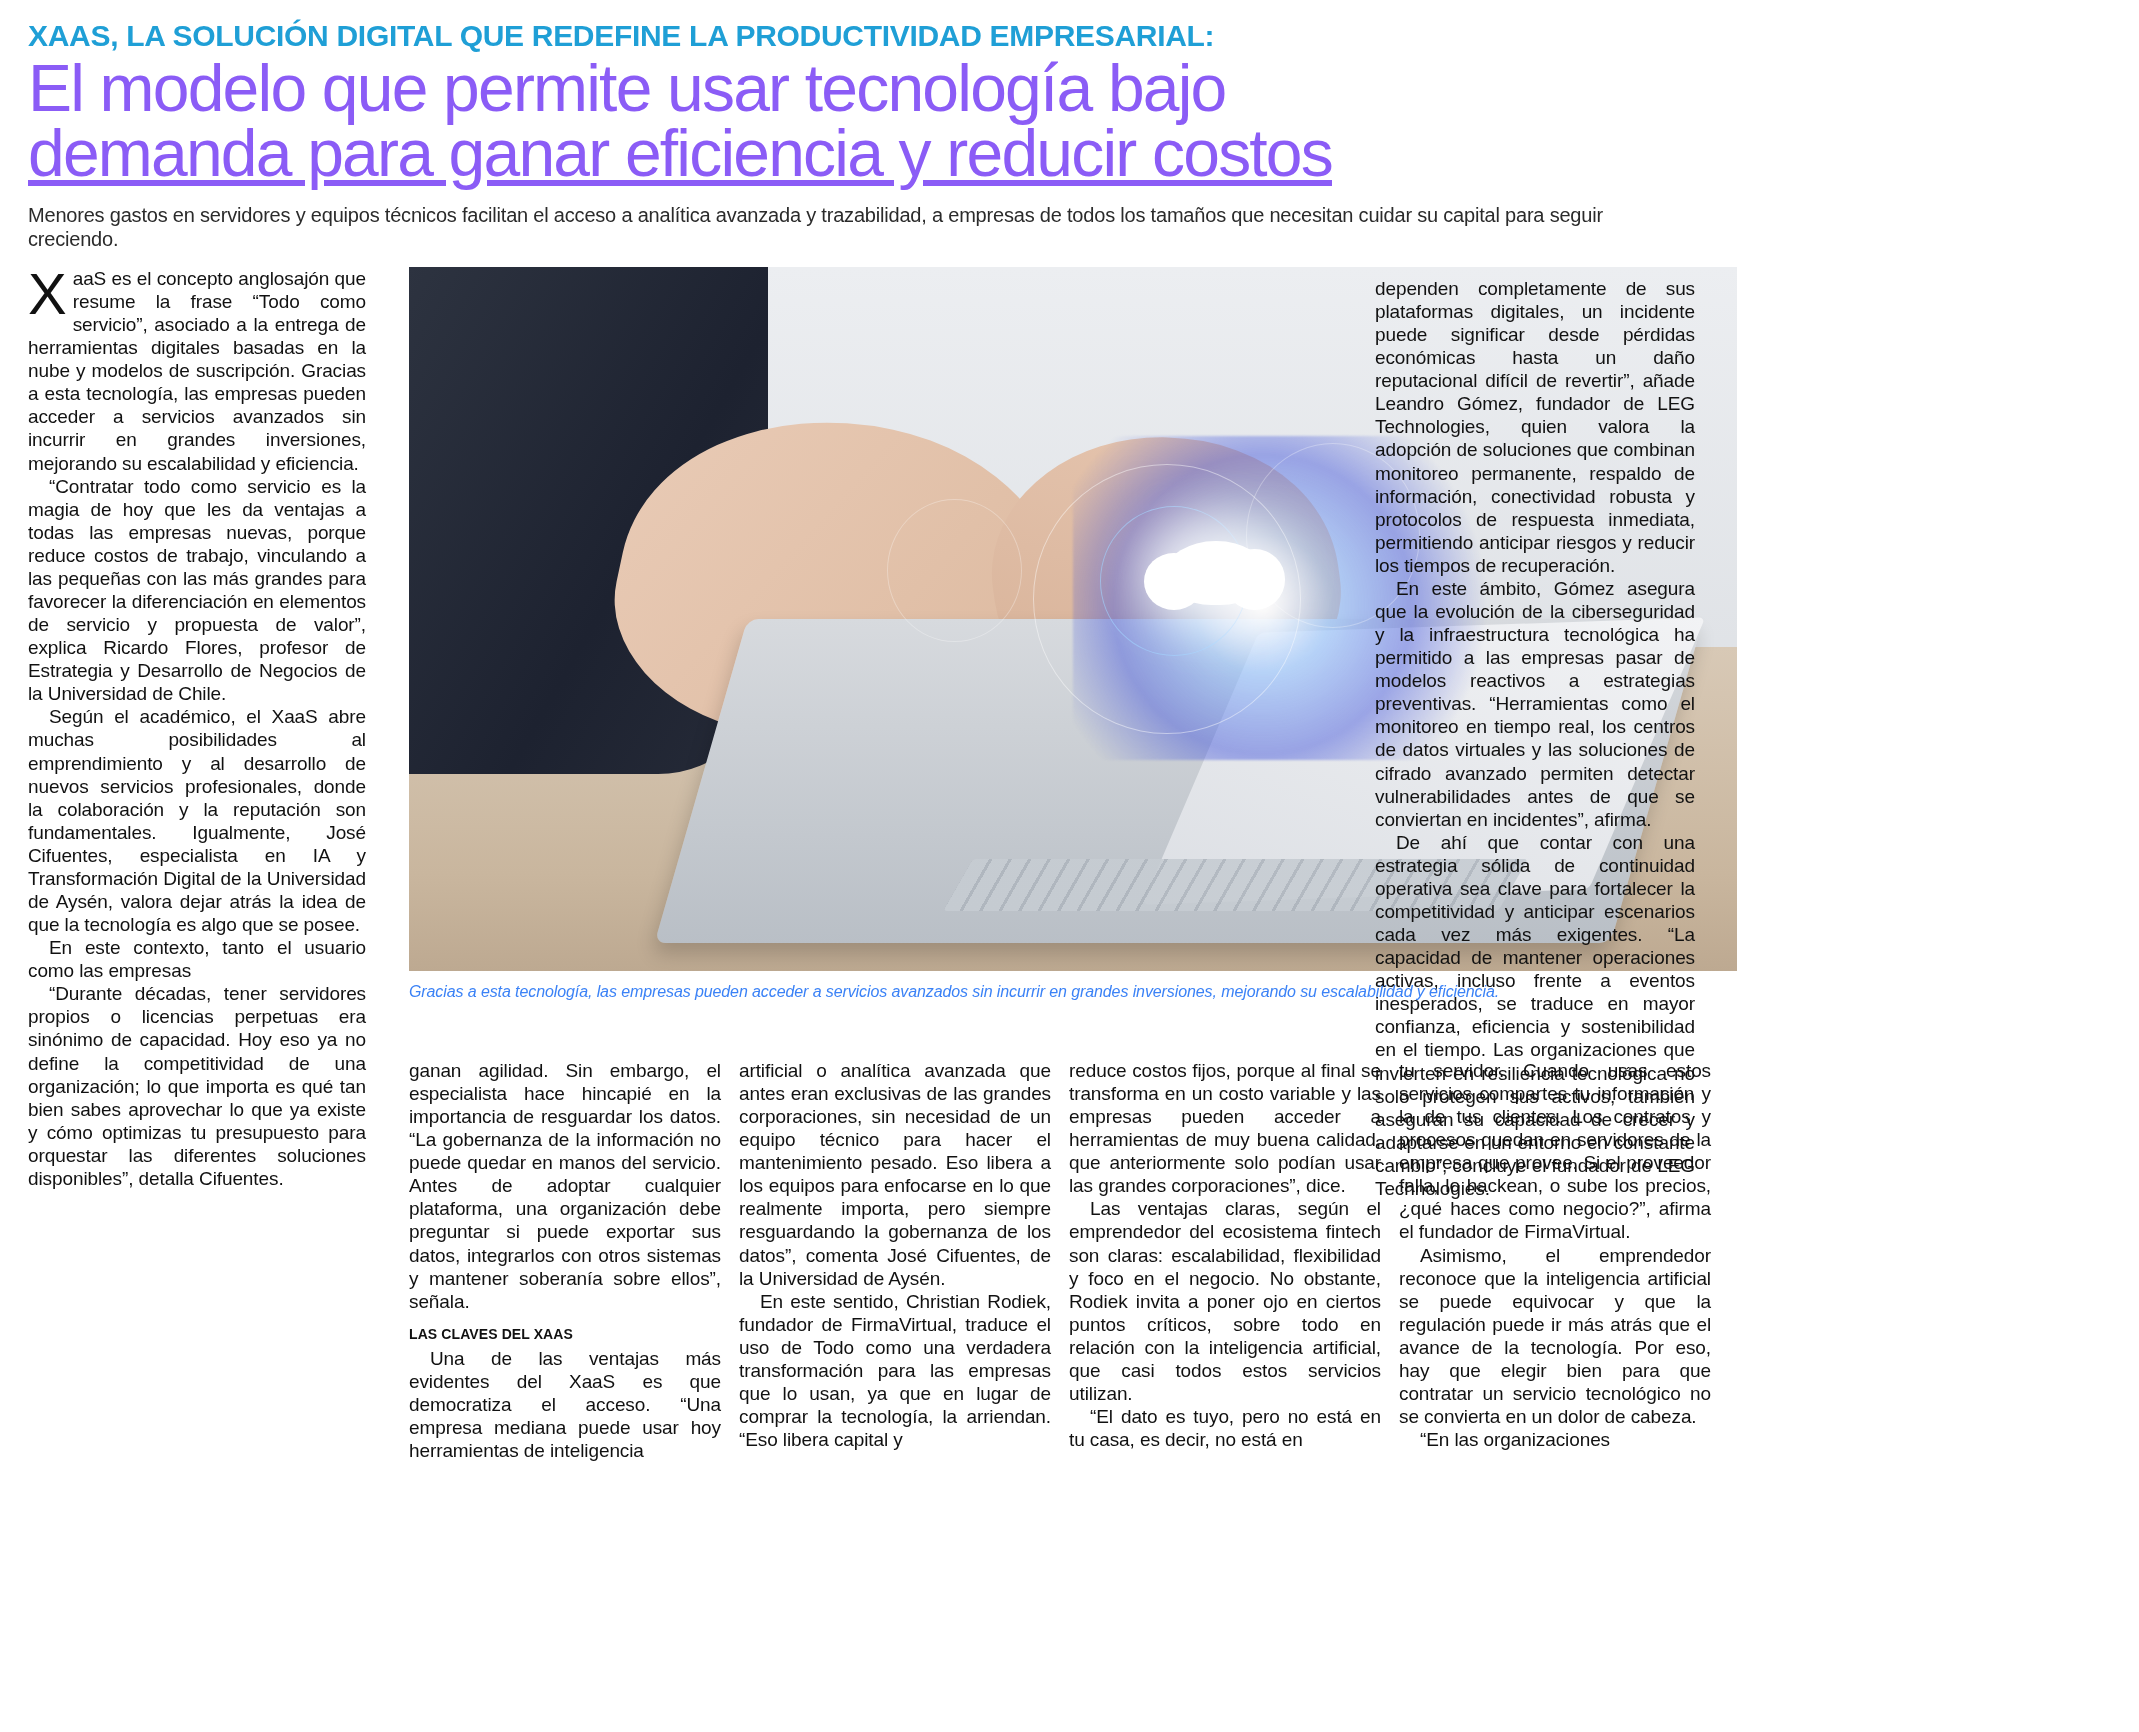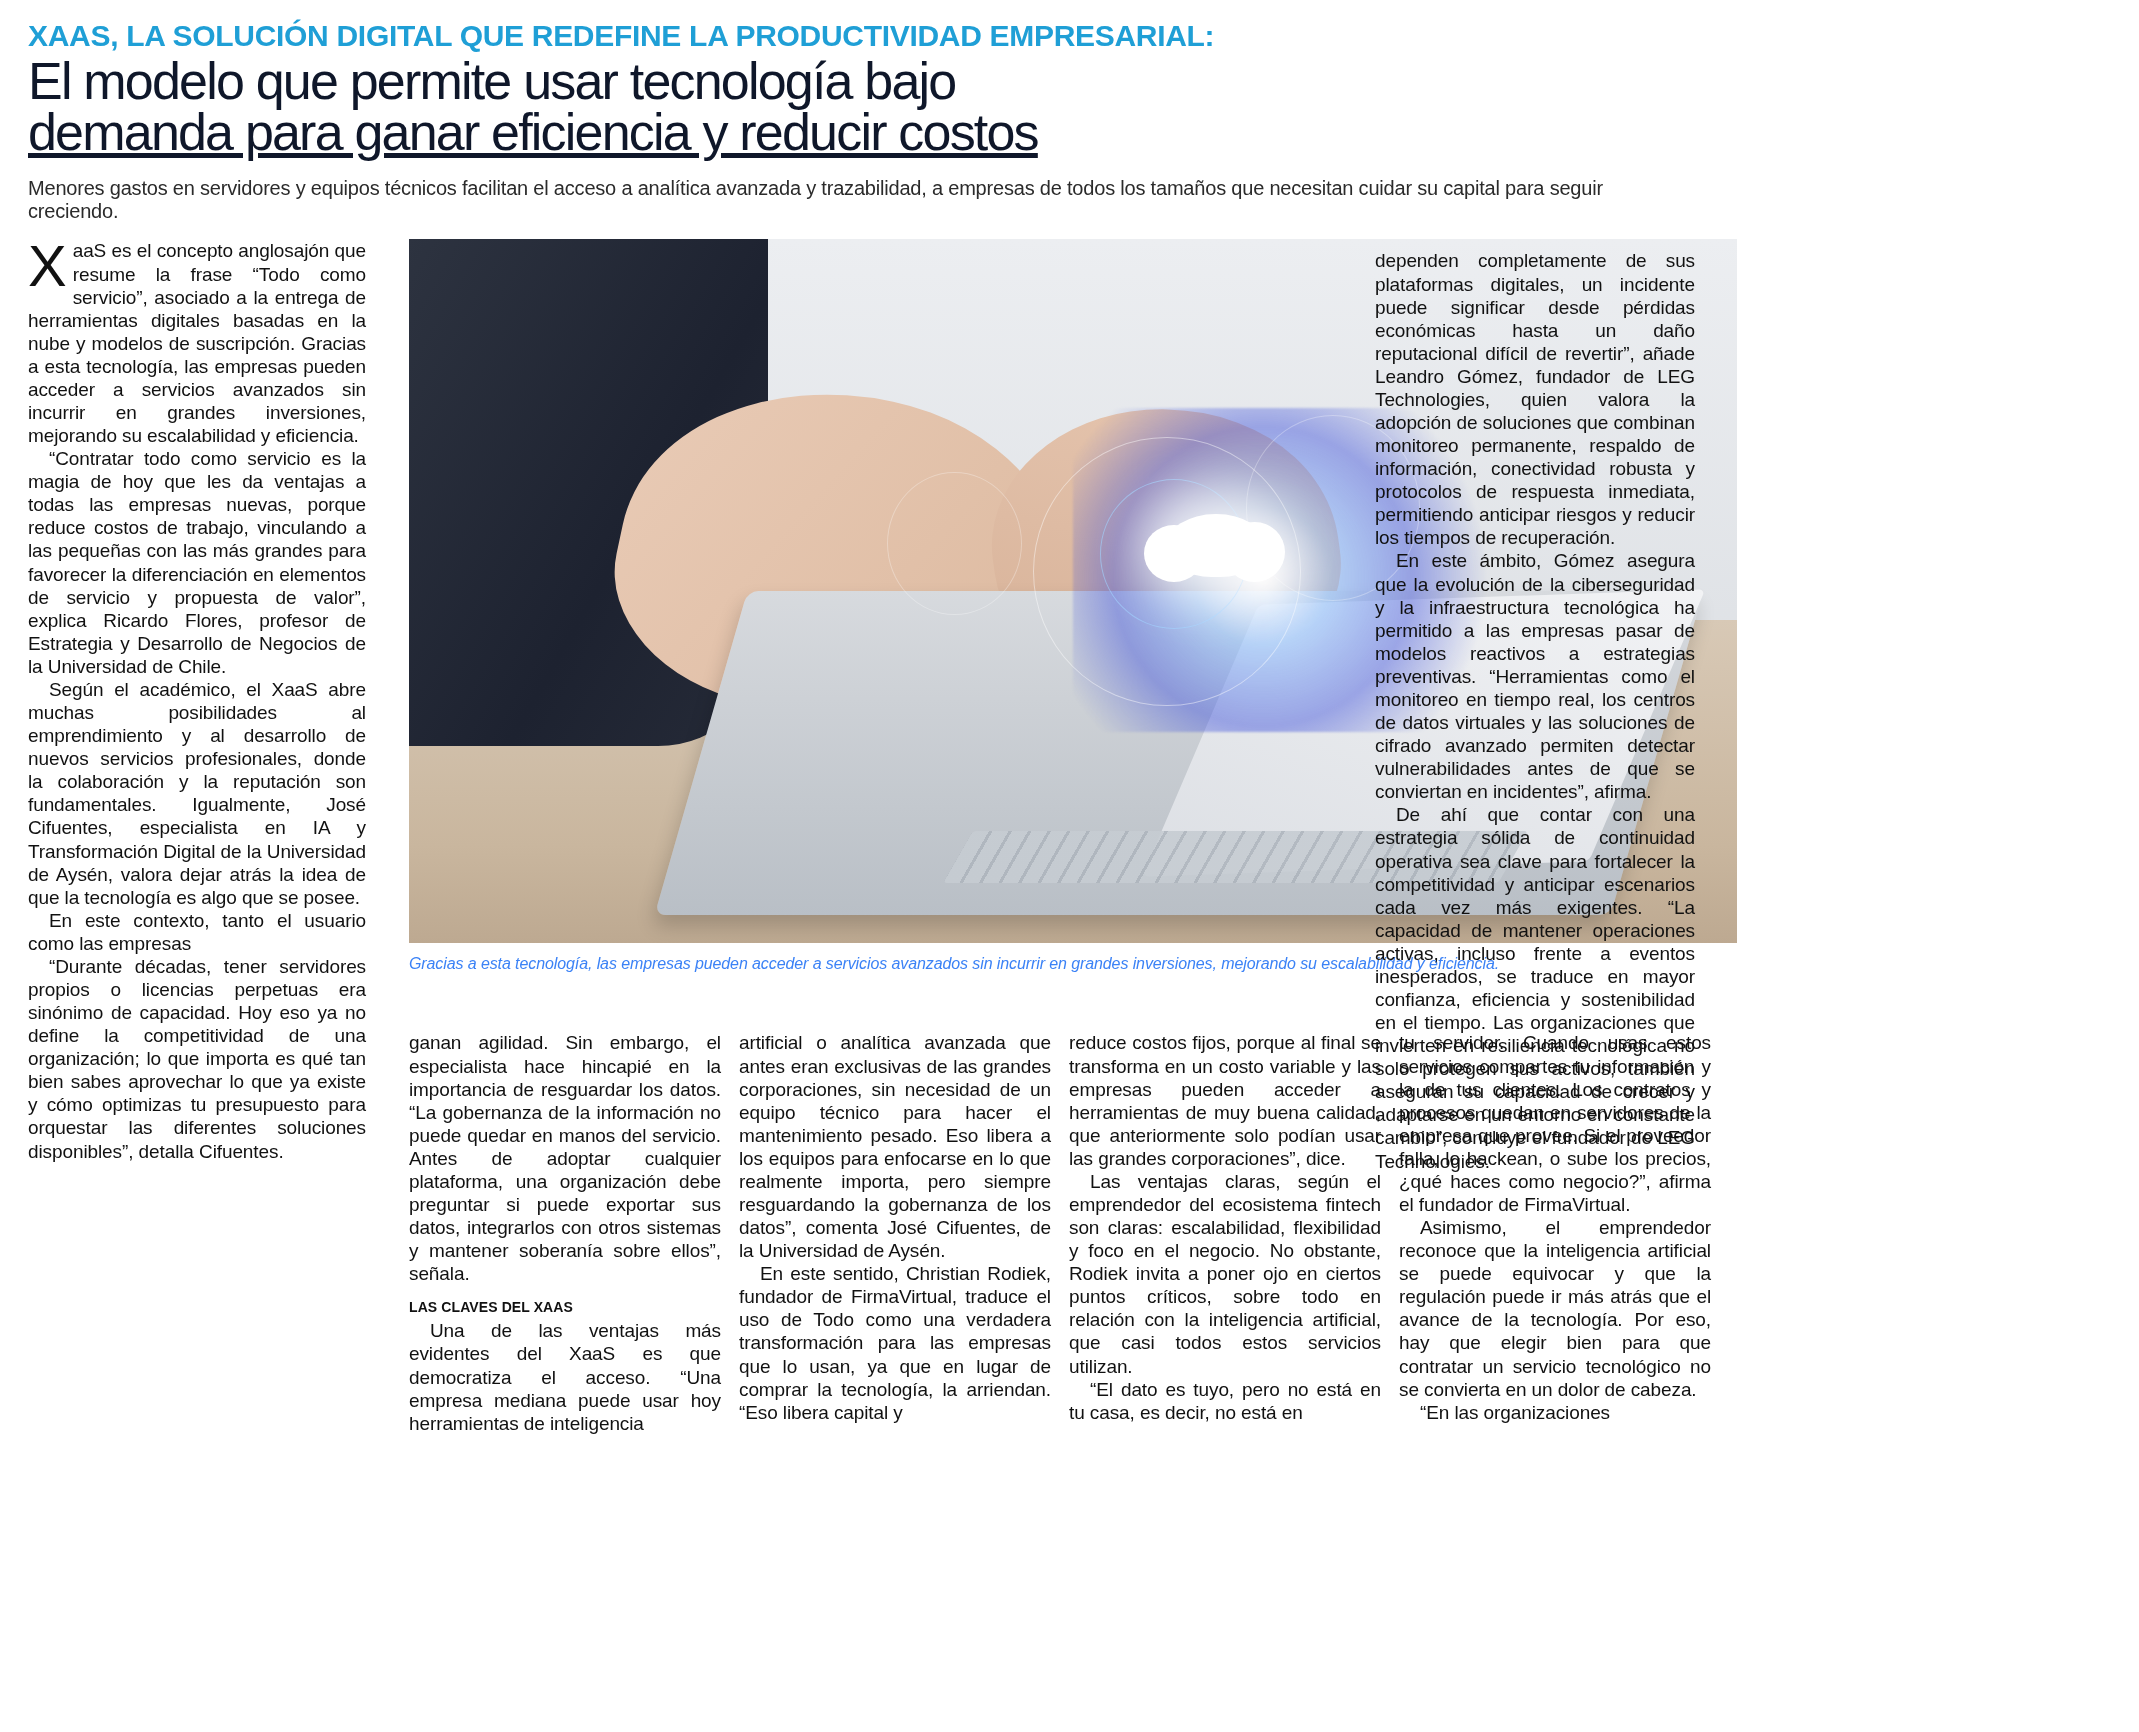--- a/index.html
+++ b/index.html
@@ -26,26 +26,26 @@
   .kicker {
     color: #1f9fd6;
     font-size: 30px;
     font-weight: bold;
     letter-spacing: -0.3px;
     line-height: 1.02;
     margin: 0 0 4.9px 0;
     text-transform: uppercase;
   }
   .headline {
-    font-size: 52px;
+    font-size: 66px;
     font-weight: normal;
     line-height: 0.98;
     letter-spacing: -1.8px;
     margin: 3.7px 0 0 0;
-    color: #0f172a;
+    color: #8b5cf6;
   }
   .headline .l2 { display: block; text-decoration: underline; }
   .standfirst {
     font-size: 20px;
     line-height: 1.17;
     color: #2b2b2b;
     margin: 18.3px 0 0 0;
     letter-spacing: -0.2px;
     max-width: 2060px;
   }

